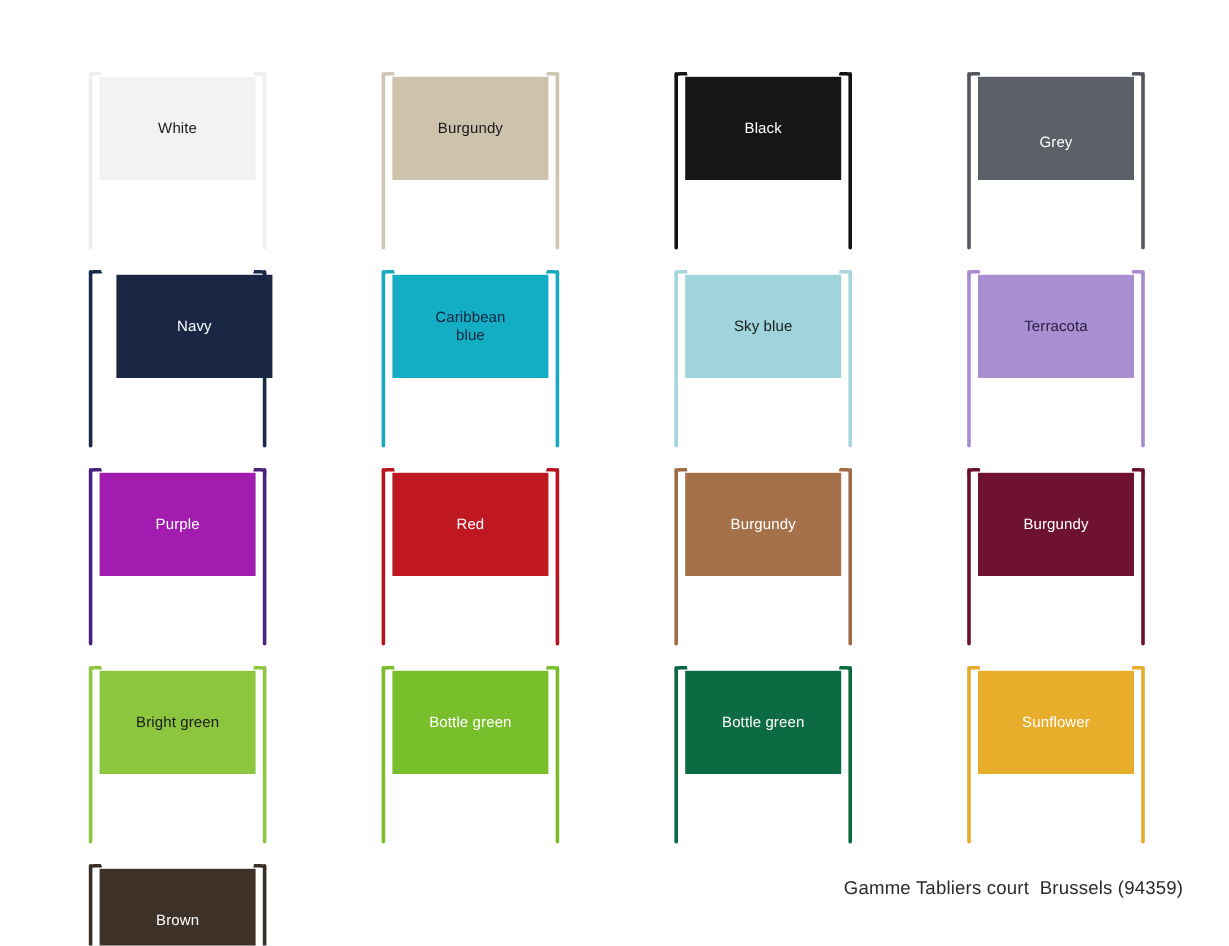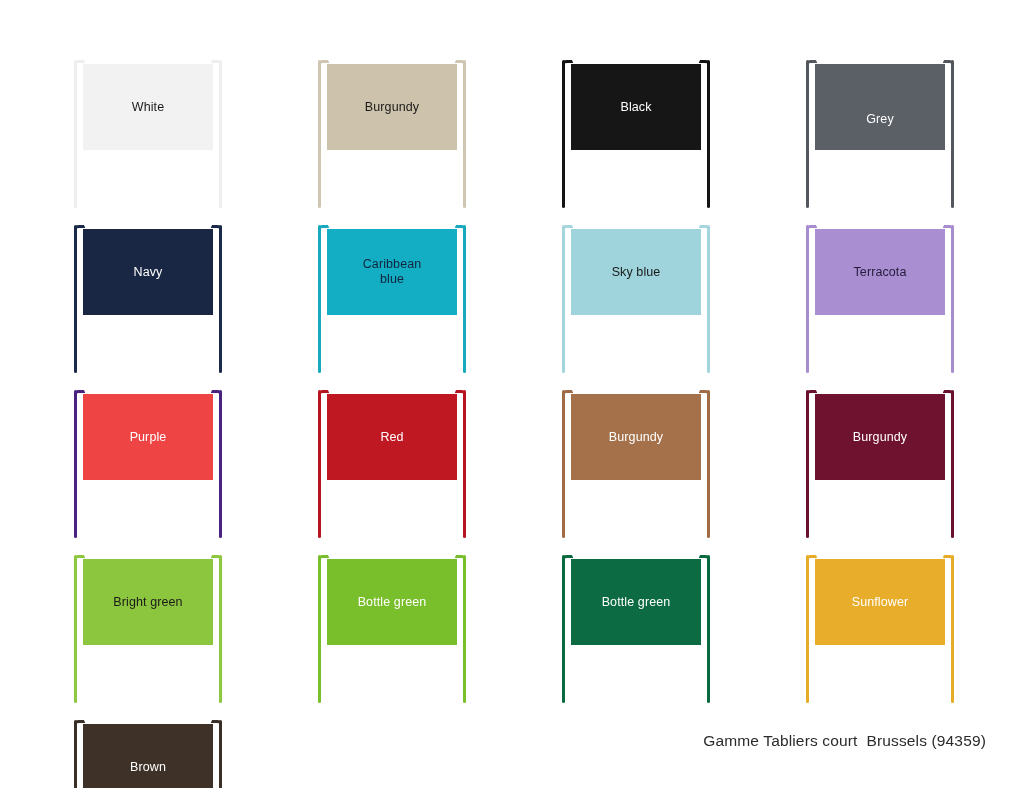--- a/index.html
+++ b/index.html
@@ -169,21 +169,21 @@
             <div class="apron-label" style="color: rgb(255, 255, 255); margin-top: 12px;">Grey</div>
           </div>
         </div>
       </div>
       <div class="apron-cell">
         <div class="apron">
           <div class="tie tie-left" style="background: rgb(27, 42, 73);"></div>
           <div class="tie tie-right" style="background: rgb(27, 42, 73);"></div>
           <div class="tie-hook hook-left" style="color: rgb(27, 42, 73);"></div>
           <div class="tie-hook hook-right" style="color: rgb(27, 42, 73);"></div>
-          <div class="apron-body" style="background: rgb(26, 39, 68);">
+          <div class="apron-body" style="background: rgb(26, 39, 68); margin-left: 14px;">
             <div class="apron-label" style="color: rgb(255, 255, 255);">Navy</div>
           </div>
         </div>
       </div>
       <div class="apron-cell">
         <div class="apron">
           <div class="tie tie-left" style="background: rgb(25, 169, 191);"></div>
           <div class="tie tie-right" style="background: rgb(25, 169, 191);"></div>
           <div class="tie-hook hook-left" style="color: rgb(25, 169, 191);"></div>
           <div class="tie-hook hook-right" style="color: rgb(25, 169, 191);"></div>
@@ -214,21 +214,21 @@
             <div class="apron-label" style="color: rgb(36, 27, 58);">Terracota</div>
           </div>
         </div>
       </div>
       <div class="apron-cell">
         <div class="apron">
           <div class="tie tie-left" style="background: rgb(74, 34, 128);"></div>
           <div class="tie tie-right" style="background: rgb(74, 34, 128);"></div>
           <div class="tie-hook hook-left" style="color: rgb(74, 34, 128);"></div>
           <div class="tie-hook hook-right" style="color: rgb(74, 34, 128);"></div>
-          <div class="apron-body" style="background: #ef4444;">
+          <div class="apron-body" style="background: #a21caf;">
             <div class="apron-label" style="color: rgb(255, 255, 255);">Purple</div>
           </div>
         </div>
       </div>
       <div class="apron-cell">
         <div class="apron">
           <div class="tie tie-left" style="background: rgb(184, 20, 31);"></div>
           <div class="tie tie-right" style="background: rgb(184, 20, 31);"></div>
           <div class="tie-hook hook-left" style="color: rgb(184, 20, 31);"></div>
           <div class="tie-hook hook-right" style="color: rgb(184, 20, 31);"></div>

